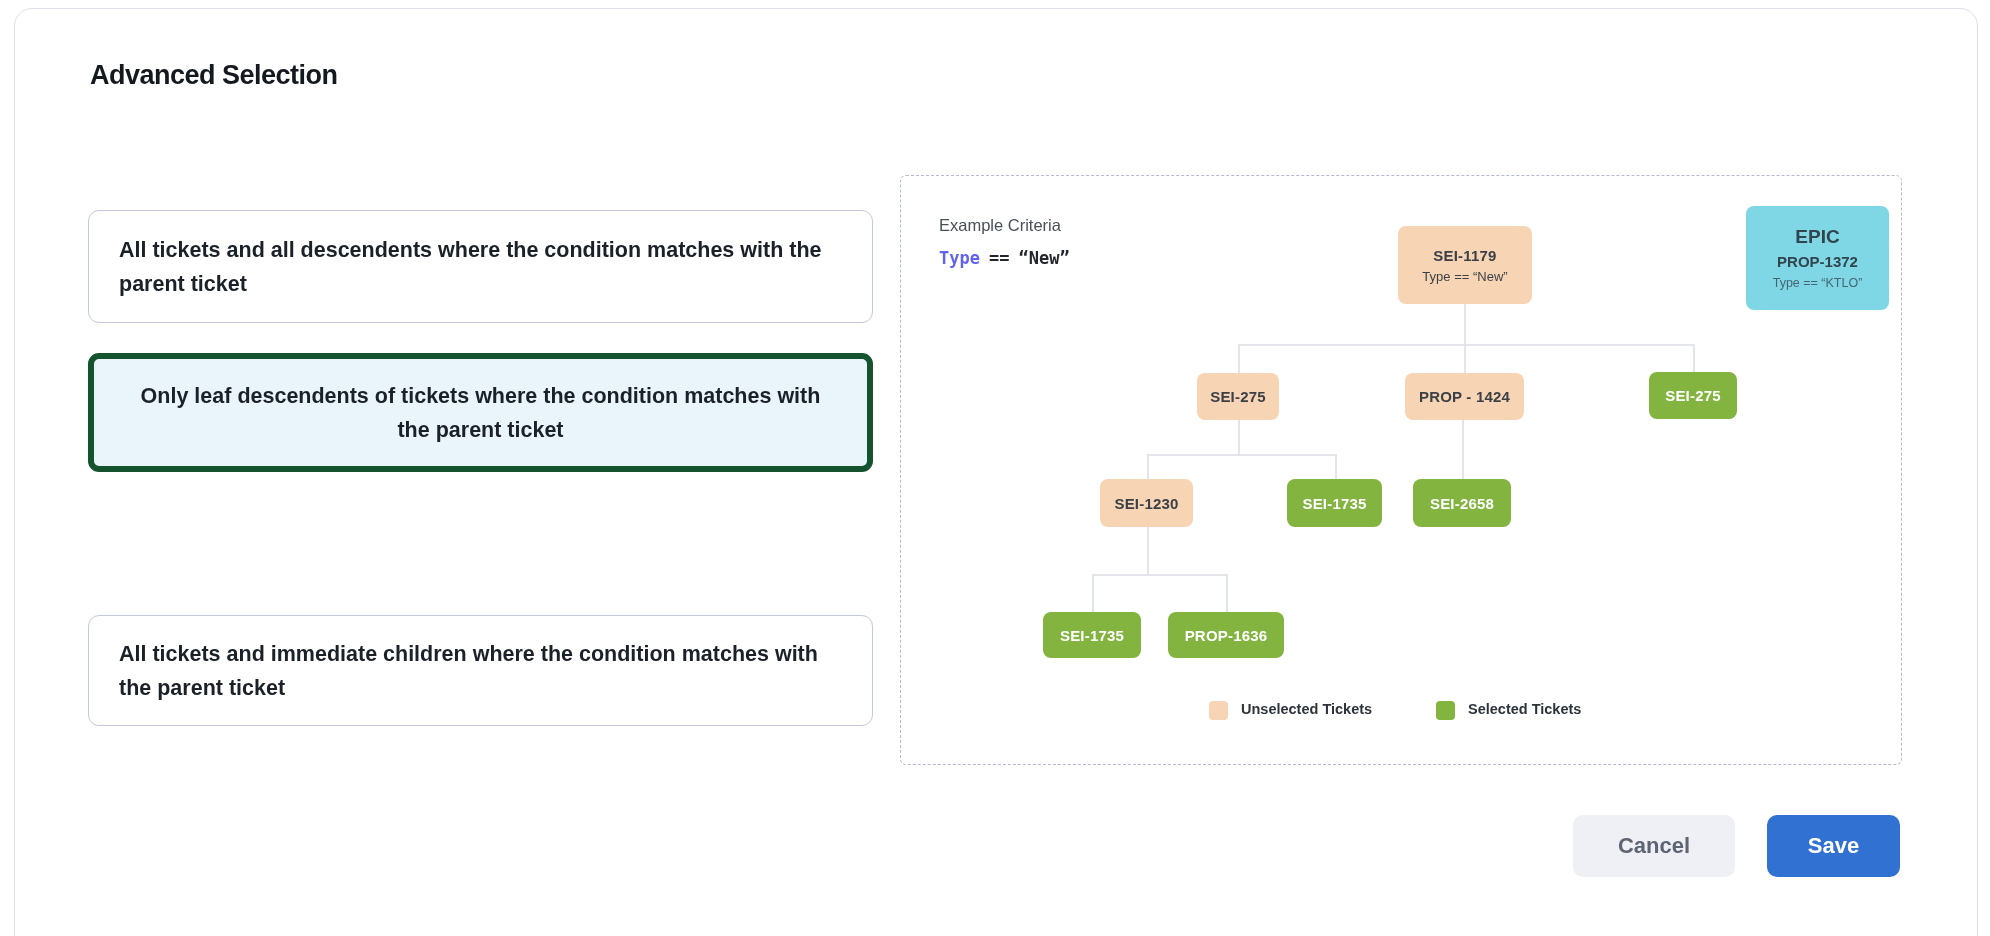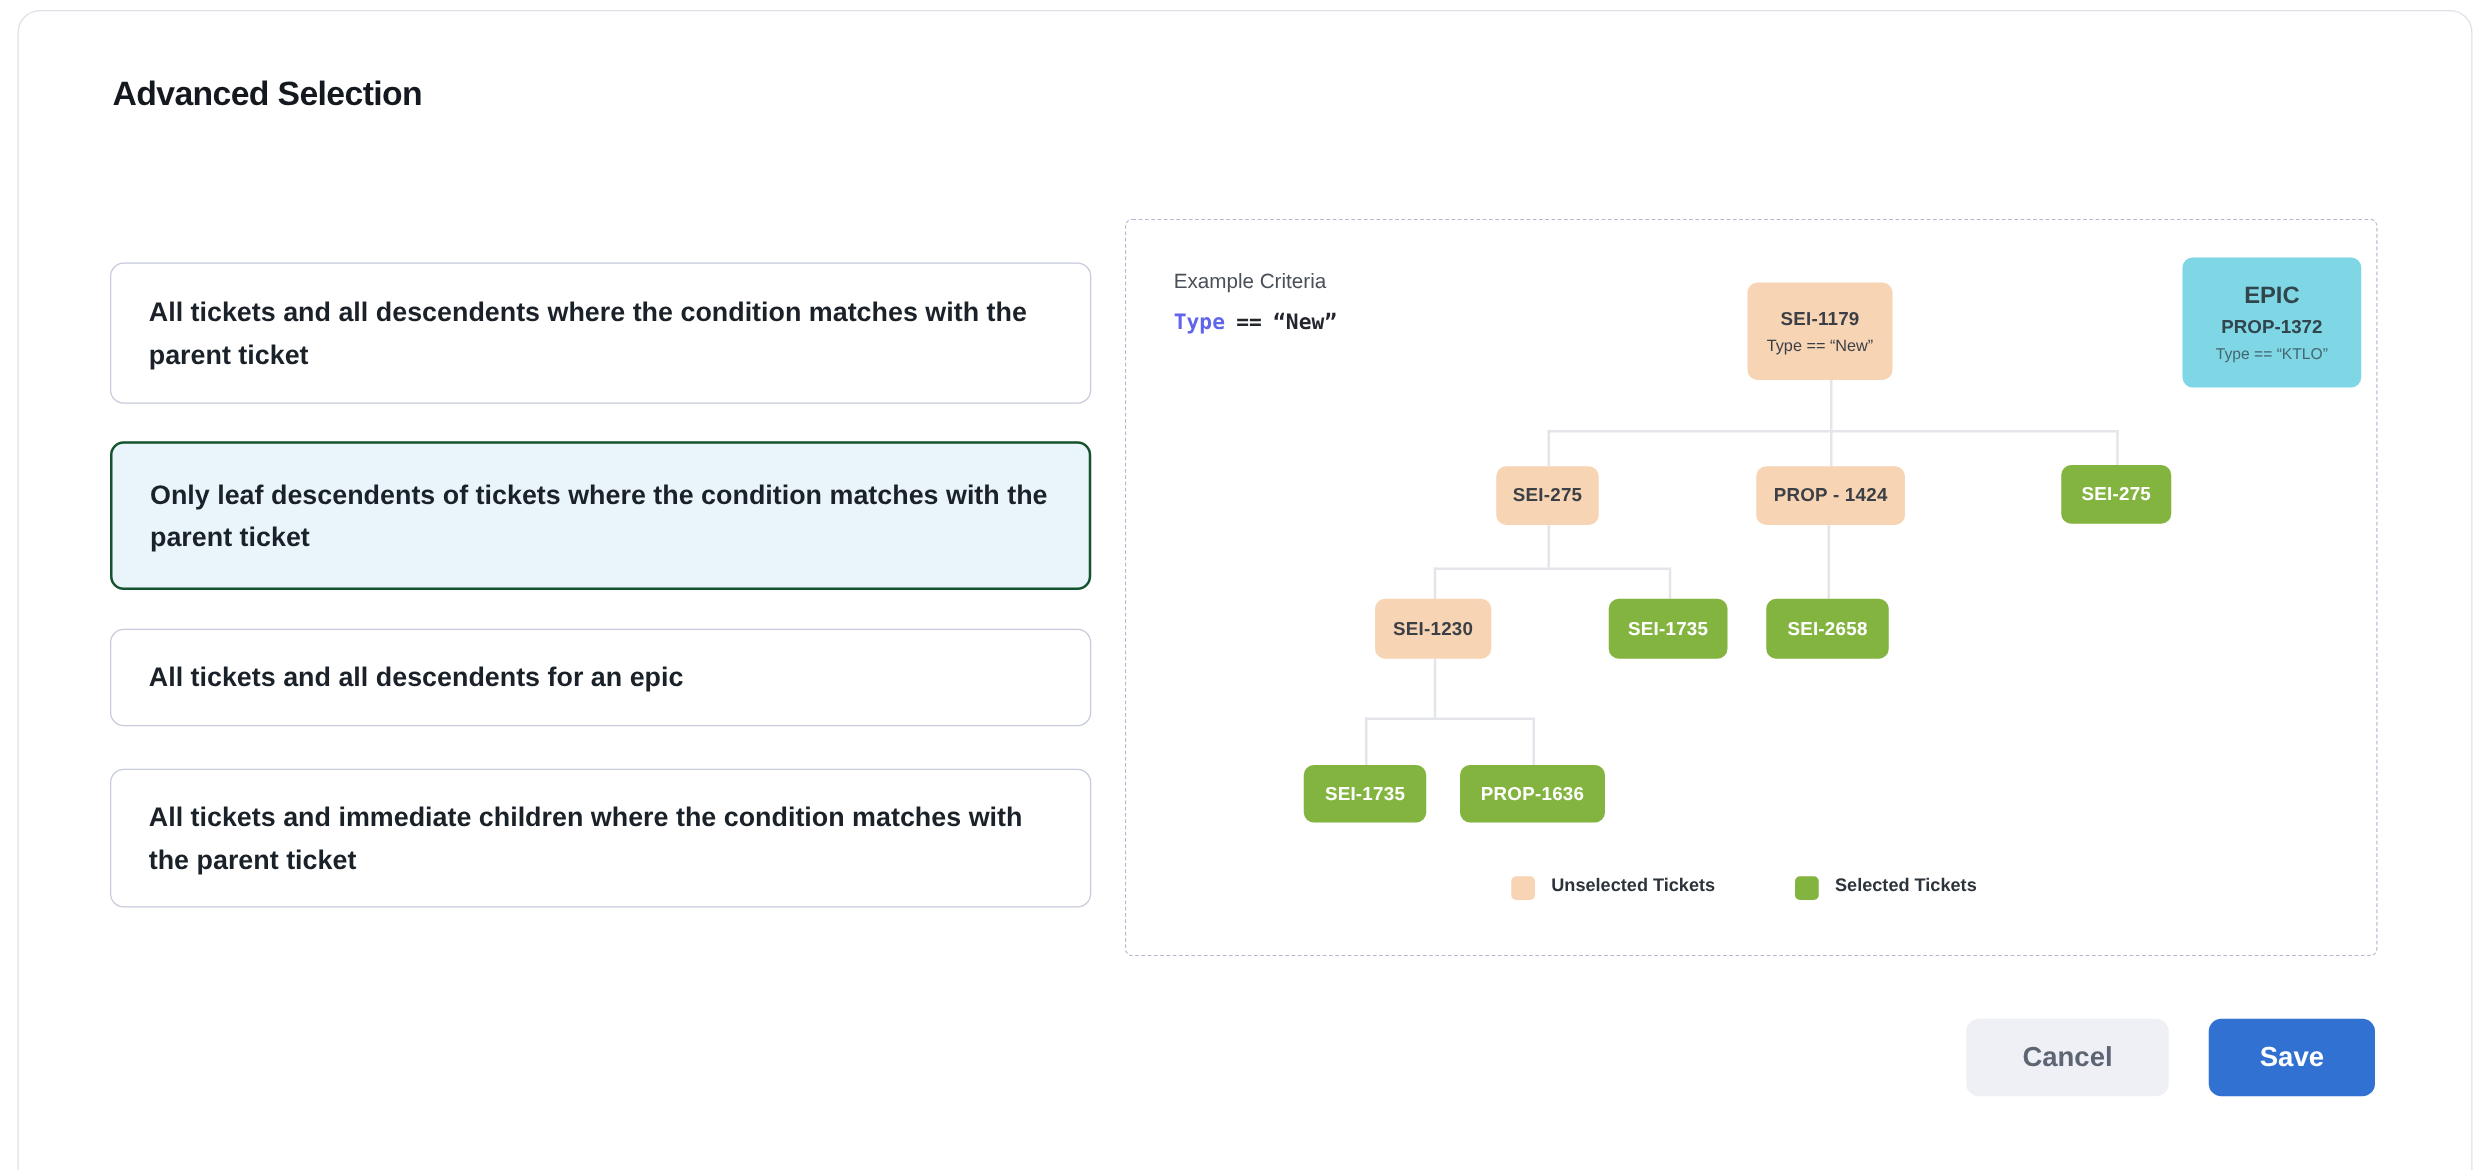--- a/index.html
+++ b/index.html
@@ -7,21 +7,21 @@
   .stage{position:relative;width:1990px;height:936px;background:#ffffff;overflow:hidden;}
   .modal-frame{position:absolute;left:14px;top:8px;width:1962px;height:980px;
     border:1px solid #dde0e8;border-radius:18px;background:#ffffff;}
   .page-title{position:absolute;left:90px;top:60px;font-size:27px;font-weight:700;
     color:#14181f;letter-spacing:-0.5px;}
   
   .option-card{position:absolute;left:88px;width:785px;box-sizing:border-box;
     border:1.5px solid #c5c9da;border-radius:11px;background:#ffffff;
     display:flex;align-items:center;padding:0 30px;cursor:pointer;}
   .option-card .option-text{font-size:21.5px;line-height:34px;color:#1b2129;font-weight:600;}
-  .option-card.selected{border:2px solid #14532d;background:#eaf4fb;}
+  .option-card.selected{border:6px solid #14532d;background:#eaf4fb;text-align:center;}
   .card-1{top:210px;height:113px;}
   .card-2{top:353px;height:119px;}
   .card-3{top:503px;height:78px;}
   .card-4{top:615px;height:111px;}
   
   .example-panel{position:absolute;left:900px;top:175px;width:1000px;height:588px;
     border:1.5px dashed #b4b8d0;border-radius:6px;background:#ffffff;}
   .panel-heading{position:absolute;left:38px;top:40px;font-size:16.5px;color:#4a5058;}
   .criteria-line{position:absolute;left:38px;top:72px;
     font-family:"DejaVu Sans Mono","Liberation Mono",monospace;font-size:17px;color:#23262c;}
@@ -30,21 +30,21 @@
   .criteria-value{font-weight:700;}
   
   .node{position:absolute;box-sizing:border-box;border-radius:8px;
     display:flex;flex-direction:column;align-items:center;justify-content:center;
     text-align:center;z-index:2;}
   .node .node-id{font-size:15px;font-weight:700;letter-spacing:0.2px;}
   .node .node-cond{font-size:13px;margin-top:5px;font-weight:400;}
   .node.unselected{background:#f7d5b4;color:#3c4046;}
   .node.selected{background:#84b440;color:#ffffff;}
   .node.epic{background:#7fd6e5;color:#31454d;}
-  .n-root{left:497px;top:50px;width:116px;height:78px;}
+  .n-root{left:497px;top:50px;width:134px;height:78px;}
   .n-sei275l{left:296px;top:197px;width:82px;height:47px;}
   .n-prop1424{left:504px;top:197px;width:119px;height:47px;}
   .n-sei275r{left:748px;top:196px;width:88px;height:47px;}
   .n-sei1230{left:199px;top:303px;width:93px;height:48px;}
   .n-sei1735a{left:386px;top:303px;width:95px;height:48px;}
   .n-sei2658{left:512px;top:303px;width:98px;height:48px;}
   .n-sei1735b{left:142px;top:436px;width:98px;height:46px;}
   .n-prop1636{left:267px;top:436px;width:116px;height:46px;}
   .epic-card{left:845px;top:30px;width:143px;height:104px;}
   .epic-card .epic-type{font-size:19px;font-weight:700;}
@@ -73,23 +73,20 @@
 <div class="stage">
   <div class="modal-frame"></div>
 
   <div class="page-title">Advanced Selection</div>
 
   <div class="option-card card-1">
     <span class="option-text">All tickets and all descendents where the condition matches with the parent ticket</span>
   </div>
   <div class="option-card card-2 selected">
     <span class="option-text">Only leaf descendents of tickets where the condition matches with the parent ticket</span>
-  </div>
-  <div class="option-card card-3">
-    <span class="option-text">All tickets and all descendents for an epic</span>
   </div>
   <div class="option-card card-4">
     <span class="option-text">All tickets and immediate children where the condition matches with the parent ticket</span>
   </div>
 
   <div class="example-panel">
     <div class="panel-heading">Example Criteria</div>
     <div class="criteria-line">
       <span class="criteria-field">Type</span><span class="criteria-op">==</span><span class="criteria-value">“New”</span>
     </div>

